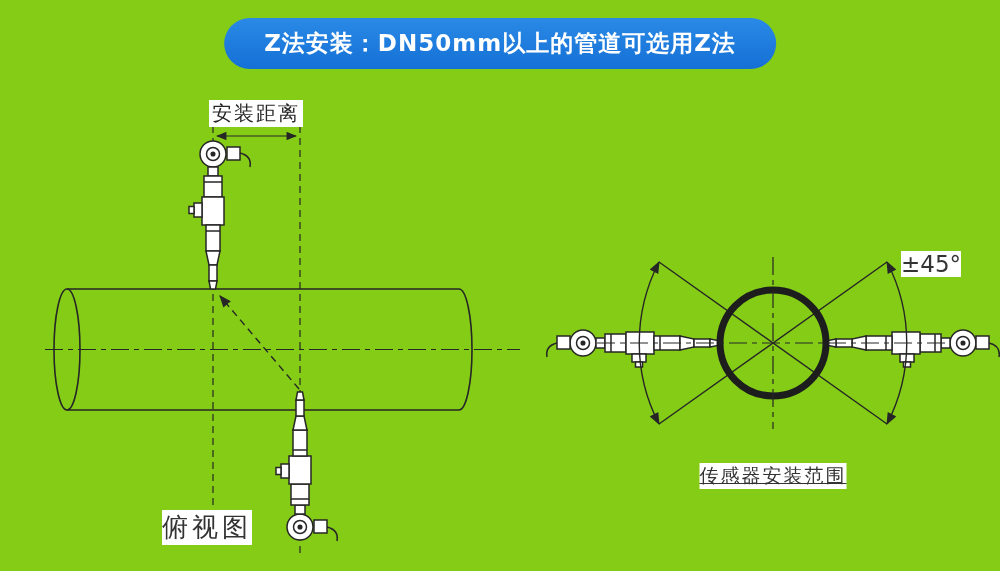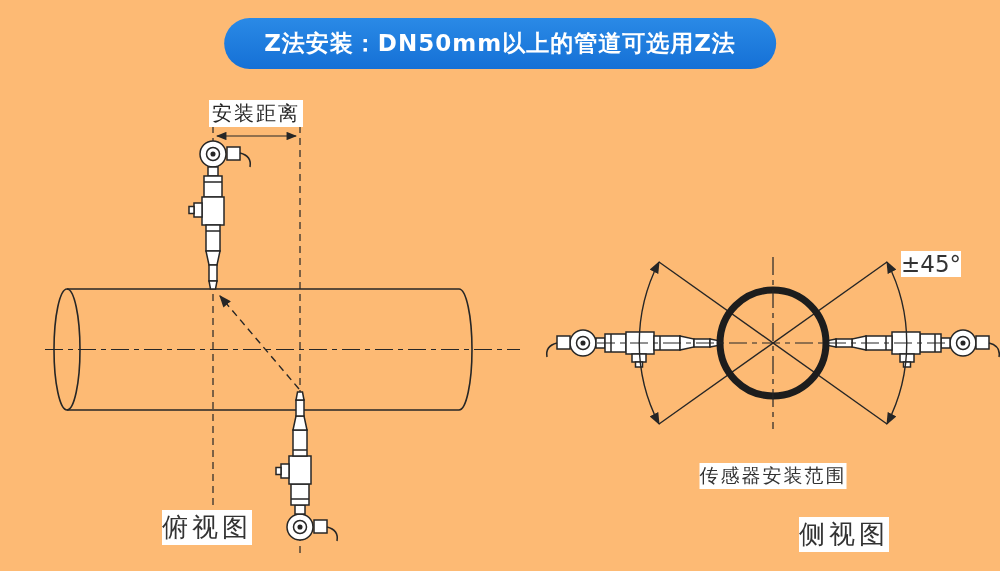--- a/index.html
+++ b/index.html
@@ -1,17 +1,17 @@
 <!DOCTYPE html>
 <html><head>
 <meta charset="utf-8">
 <style>
   html,body{margin:0;padding:0;background:#ffffff;}
   .canvas{
-    position:relative;width:1000px;height:571px;background:#fdba74;overflow:hidden;
+    position:relative;width:1000px;height:571px;background:#84cc16;overflow:hidden;
     font-family:"DejaVu Sans","Liberation Sans",sans-serif;color:#262626;
   }
   .banner{
     position:absolute;top:18px;left:50%;transform:translateX(-50%);
     background:linear-gradient(180deg,#2a8ae6,#1570d6);
     color:#ffffff;font-size:23px;font-weight:bold;letter-spacing:1px;
     padding:10px 40px;border-radius:28px;white-space:nowrap;
   }
   .lbl{position:absolute;white-space:nowrap;background:#ffffff;}
   .lbl.center{transform:translateX(-50%);}
@@ -113,17 +113,16 @@
       <line x1="773" y1="257" x2="773" y2="429" stroke-width="1.2" stroke-dasharray="18 5 5 5"></line>
     </g>
   </svg>
 
   <div class="lbl center dim-label" style="left:256px;top:100px;">安装距离</div>
 
   <div class="lbl center caption" style="left:207px;top:510px;">俯视图</div>
 
   <div class="lbl angle-label" style="left:901px;top:251px;">±45°</div>
 
-  <div class="lbl center small-label" style="left:773px;top:463px;">传感器安装范围</div>
+  <div class="lbl center small-label" style="left:773px;top:463px;text-decoration:underline;">传感器安装范围</div>
 
-  <div class="lbl center caption" style="left:844px;top:517px;">侧视图</div>
 
 </div>
 
 </body></html>

